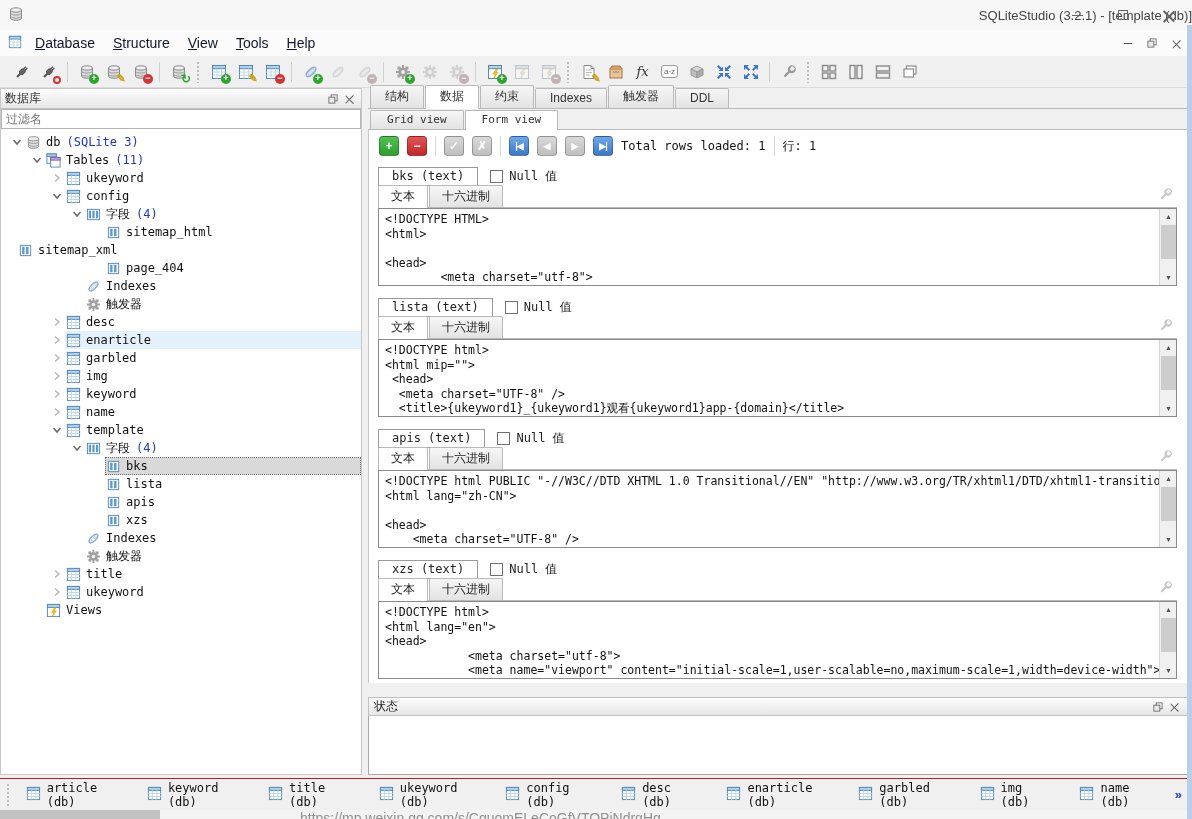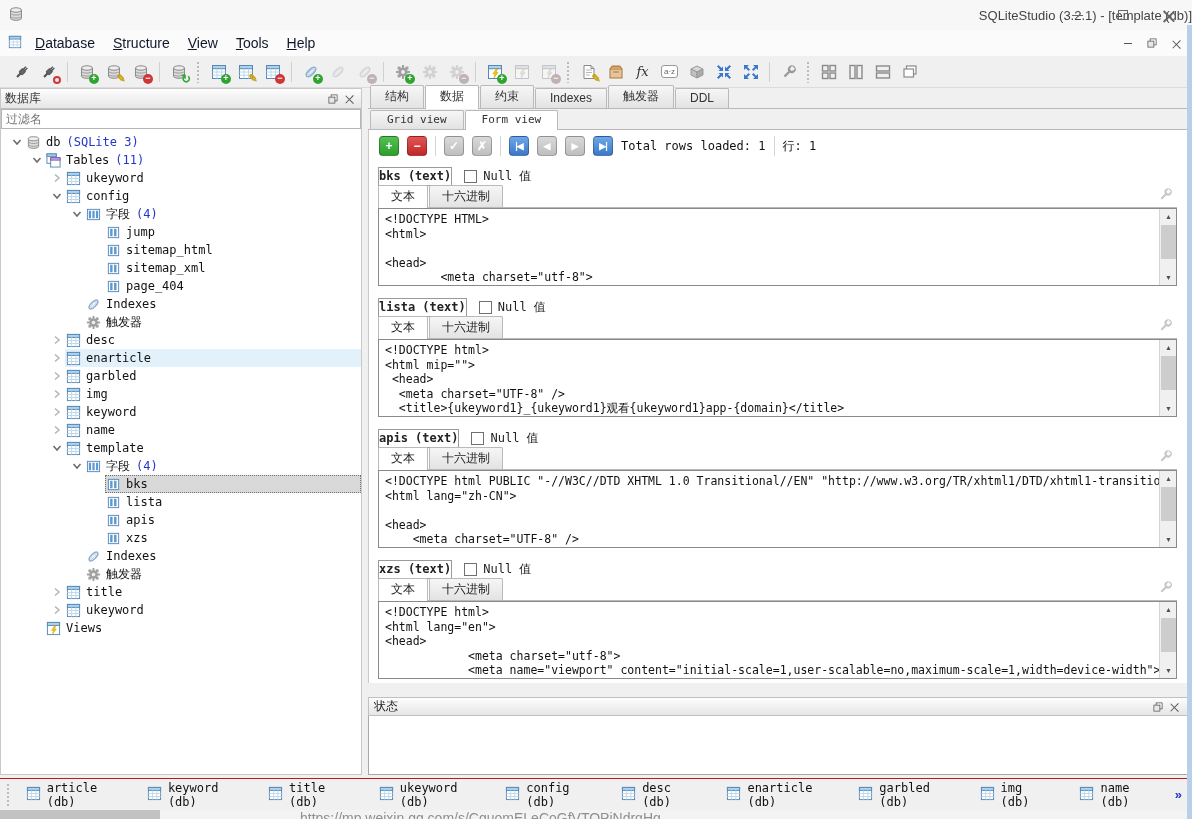--- a/index.html
+++ b/index.html
@@ -85,22 +85,22 @@
   .fbtn.red { background:linear-gradient(#e25656,#c02727); }
   .fbtn.gray { background:linear-gradient(#d9d9d9,#bfbfbf); color:#fff; }
   .fbtn.blue { background:linear-gradient(#6ea7e8,#3c78c8); font-size:9px; letter-spacing:-1px; }
   .fbtn.grayarr { background:linear-gradient(#d9d9d9,#bfbfbf); font-size:9px; }
   .fsep { width:1px; height:20px; background:#d5d5d5; }
   .fcount { font-family:"DejaVu Sans Mono",monospace; font-size:12px; color:#111; }
 
   .fields { padding:4px 10px 0 9px; }
   .fgroup { margin-bottom:11px; }
   .frow1 { display:flex; align-items:center; height:20px; margin-bottom:2px; }
-  .fname { font-family:"DejaVu Sans Mono",monospace; font-weight:bold; font-size:12px;
-    border:1px solid #9a9a9a; background:#fff; padding:1px 0 2px; }
+  .fname { font-family:"DejaVu Sans Mono",monospace; font-weight:normal; font-size:12px;
+    border:1px solid #9a9a9a; background:#fff; padding:1px 13px 2px; }
   .fcheck { width:13px; height:13px; border:1px solid #707070; background:#fff; margin:0 6px 0 12px; }
   .fnull { font-family:"DejaVu Sans Mono",monospace; font-size:12px; }
   .frow2 { display:flex; align-items:flex-end; height:20px; position:relative; border-bottom:1px solid #b9b9b9; }
   .ftab { padding:2px 12px 2px; margin-right:1px; border:1px solid #b9b9b9; border-bottom:none;
     background:linear-gradient(#f6f6f6,#e3e3e3); font-size:12px; border-radius:2px 2px 0 0; }
   .ftab.active { background:#fff; position:relative; top:1px; padding-bottom:3px; }
   .fwrench { position:absolute; right:4px; bottom:2px; opacity:.55; }
   .fbox { border:1px solid #8a8a8a; background:#fff; height:78px; position:relative; overflow:hidden; }
   .fcontent { font-family:"DejaVu Sans Mono",monospace; font-size:11.5px; line-height:14.5px;
     white-space:pre; padding:3px 6px; color:#111; overflow:hidden; height:100%; }
@@ -577,39 +577,25 @@
         <div class="trow" style="padding-left:88px">
        <span class="chev"></span>
        <span class="trow-body">
          <span class="ticon">
               <svg width="15" height="15" viewBox="0 0 16 16">
                 <rect x="2.5" y="2.5" width="11" height="11" fill="#fff" stroke="#5a87b5"></rect>
                 <rect x="4.4" y="4" width="2.6" height="8" fill="#5b9bd5"></rect>
                 <rect x="8.6" y="4" width="2.6" height="8" fill="#5b9bd5"></rect>
               </svg>
             </span>
-         <span class="tlabel">jump</span>
-
-       </span>
-        </div>
-        <div class="trow" style="padding-left:88px">
-       <span class="chev"></span>
-       <span class="trow-body">
-         <span class="ticon">
-              <svg width="15" height="15" viewBox="0 0 16 16">
-                <rect x="2.5" y="2.5" width="11" height="11" fill="#fff" stroke="#5a87b5"></rect>
-                <rect x="4.4" y="4" width="2.6" height="8" fill="#5b9bd5"></rect>
-                <rect x="8.6" y="4" width="2.6" height="8" fill="#5b9bd5"></rect>
-              </svg>
-            </span>
          <span class="tlabel">sitemap_html</span>
 
        </span>
         </div>
-        <div class="trow" style="padding-left:88px">
+        <div class="trow" style="">
        <span class="chev"></span>
        <span class="trow-body">
          <span class="ticon">
               <svg width="15" height="15" viewBox="0 0 16 16">
                 <rect x="2.5" y="2.5" width="11" height="11" fill="#fff" stroke="#5a87b5"></rect>
                 <rect x="4.4" y="4" width="2.6" height="8" fill="#5b9bd5"></rect>
                 <rect x="8.6" y="4" width="2.6" height="8" fill="#5b9bd5"></rect>
               </svg>
             </span>
          <span class="tlabel">sitemap_xml</span>

